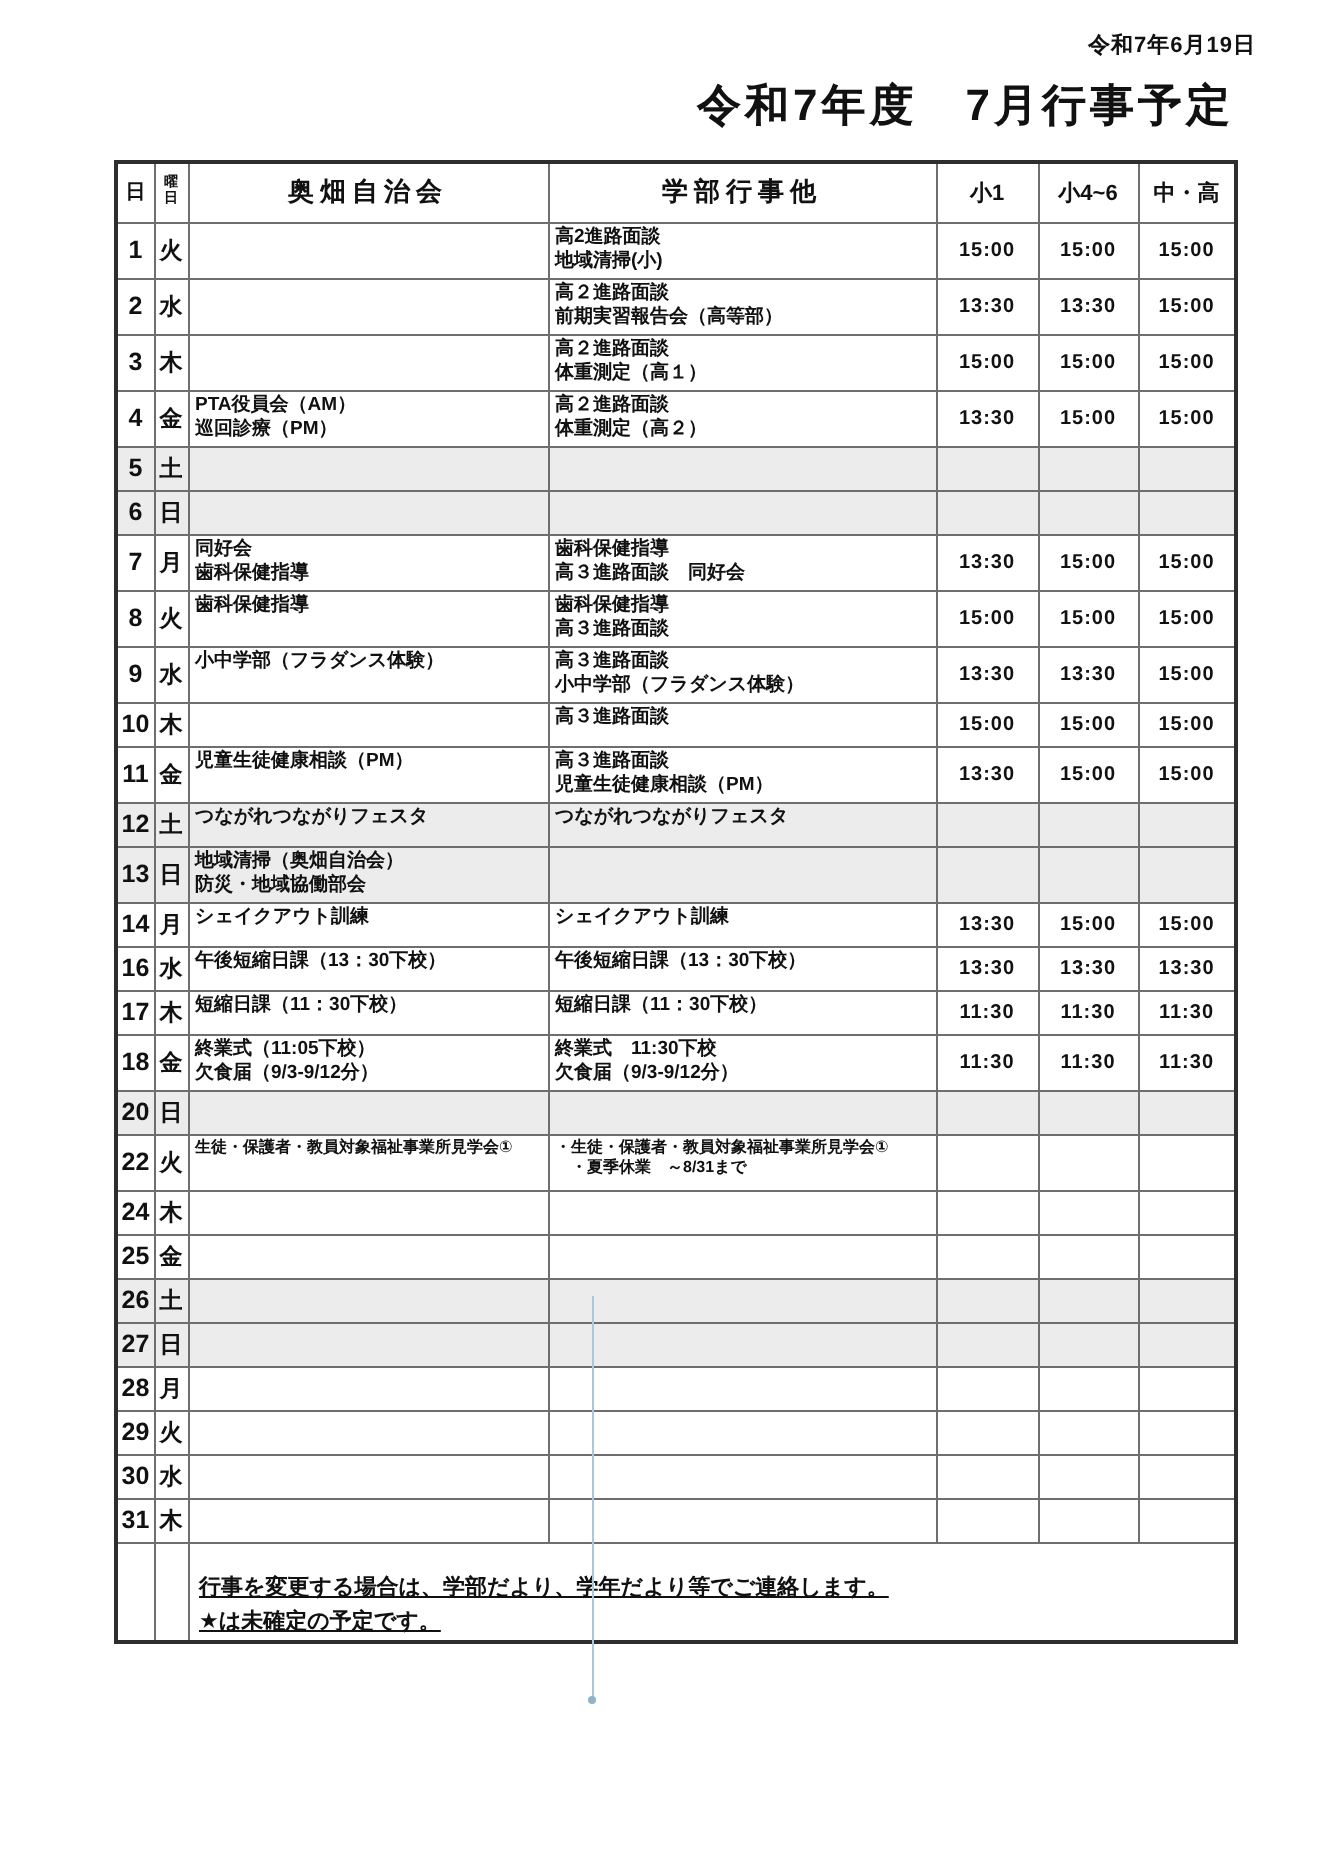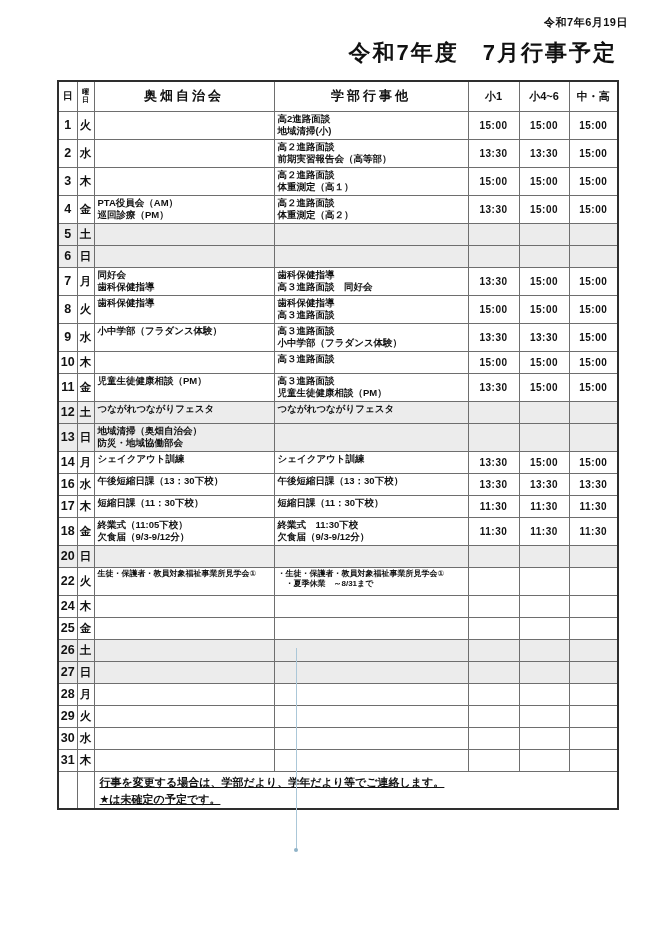--- a/index.html
+++ b/index.html
@@ -46,21 +46,21 @@
   td.c-event{
     font-size:9.5px;font-weight:bold;line-height:1.32;
     vertical-align:top;padding:1px 2px 0 3px;
     white-space:pre-line;
   }
   td.c-event.small{font-size:8px;margin-left:24px;}
   td.c-time{text-align:center;font-size:10px;font-weight:bold;letter-spacing:.5px;}
 
   tfoot tr{height:38px;}
   tfoot td{border:1px solid #6e6e6e;}
-  td.notes{vertical-align:top;padding:2px 2px 0 5px;}
+  td.notes{vertical-align:top;padding:14px 2px 0 5px;}
   .note-line{
     font-size:11px;font-weight:bold;line-height:1.55;
     text-decoration:underline;width:fit-content;
   }
 
   .vac-line{
     position:absolute;left:296px;top:648px;
     width:1px;height:202px;background:#abc7d8;
   }
   .vac-dot{

